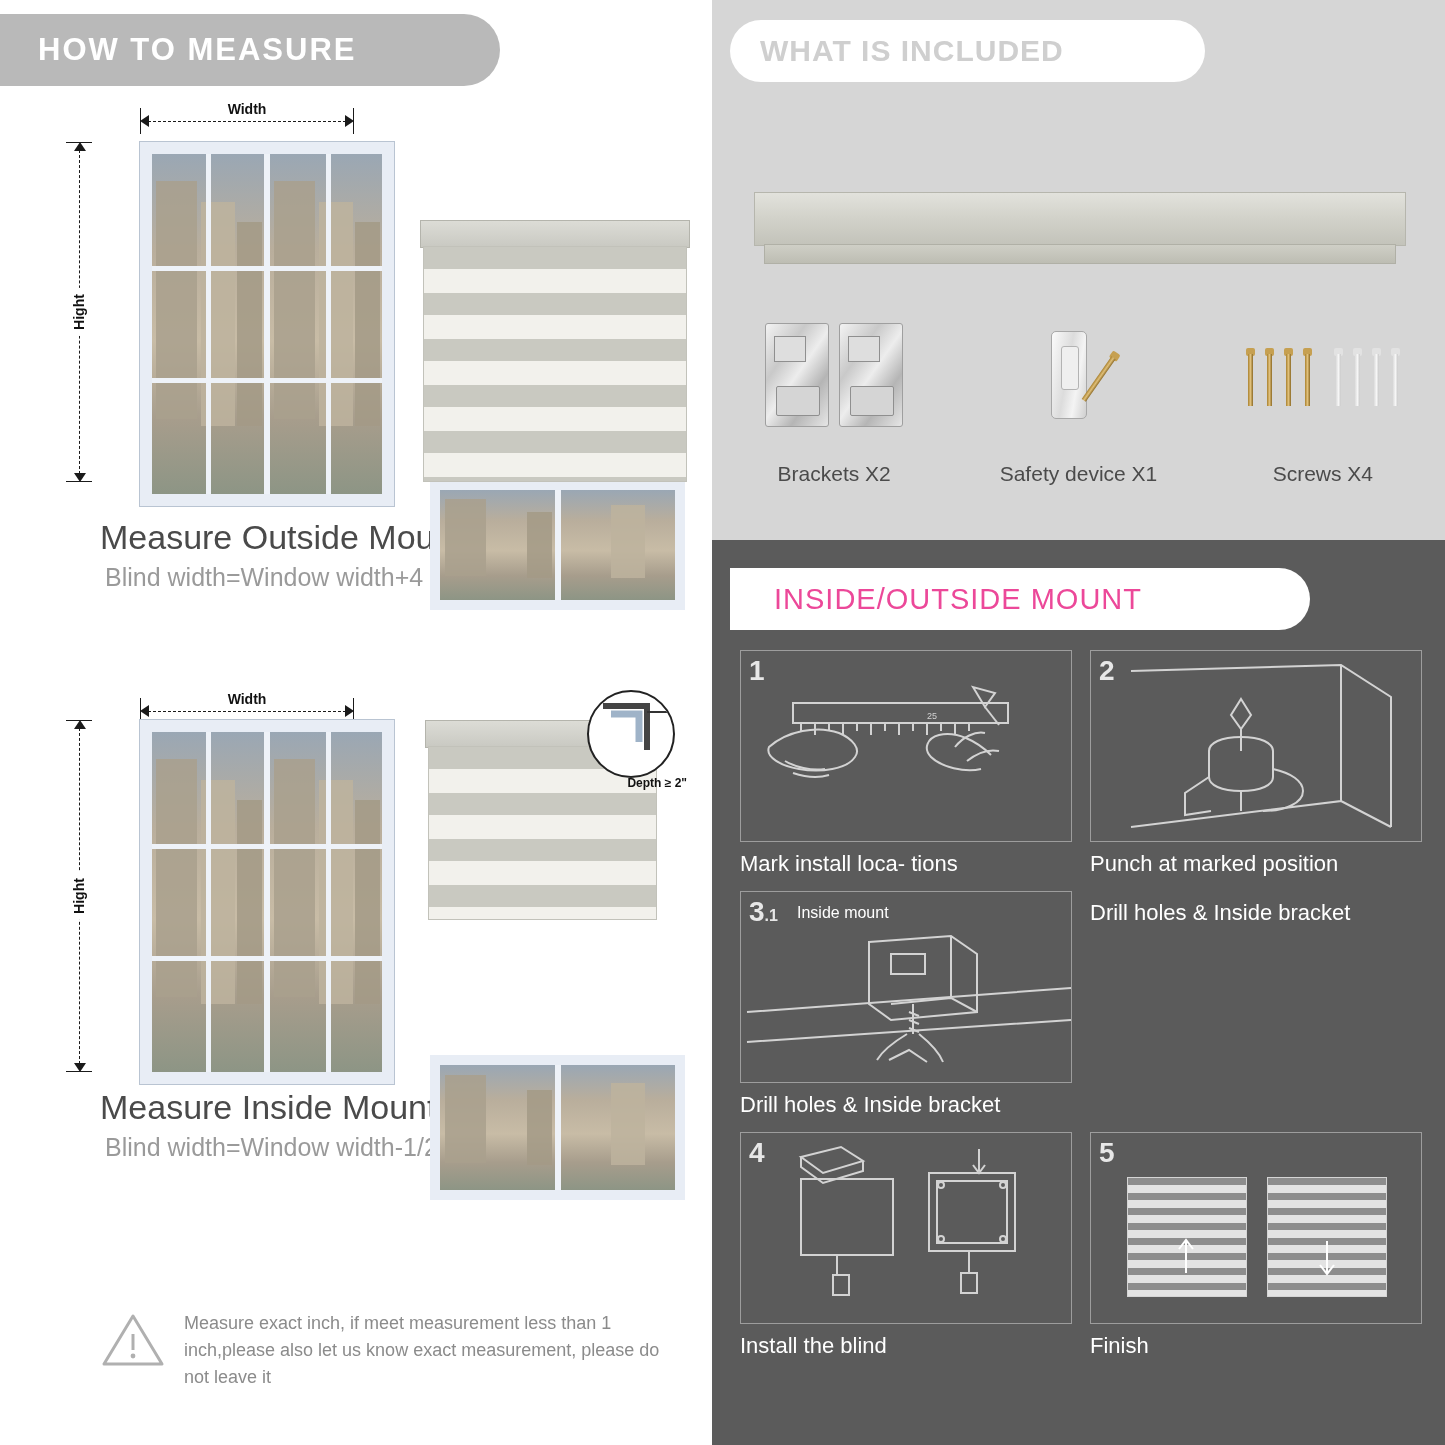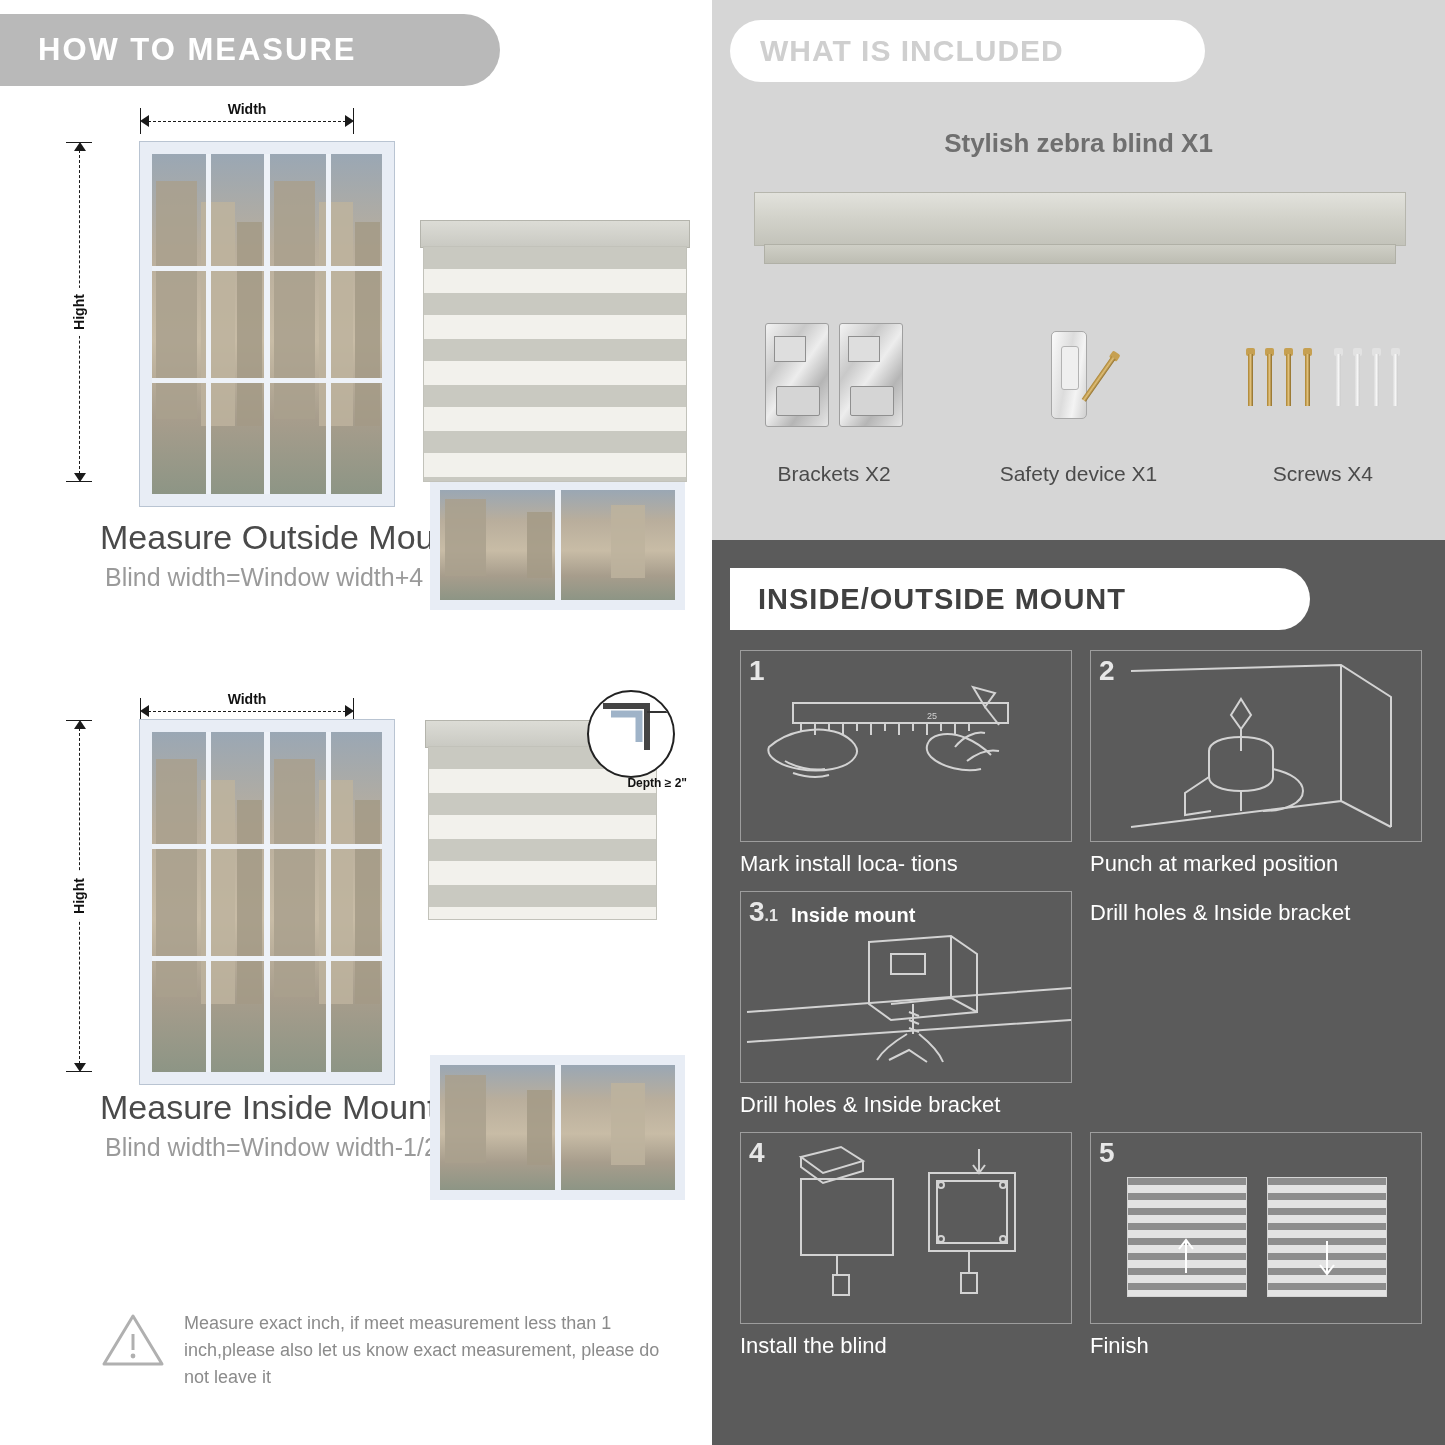--- a/index.html
+++ b/index.html
@@ -191,35 +191,35 @@
   .screw.plug .shank{background:linear-gradient(90deg,#dcdcdc,#f6f6f6,#c8c8c8);}
   .screw.plug .head{background:#e2e2e2;}
 
   .mount{
     position:absolute;left:0;top:540px;width:733px;height:905px;background:#5b5b5b;
   }
   .hdr-mount{
     position:absolute;left:18px;top:28px;width:580px;height:62px;background:#ffffff;
     border-radius:0 32px 32px 0;display:flex;align-items:center;
   }
-  .hdr-mount span{margin-left:28px;font-size:29px;font-weight:bold;color:#404040;letter-spacing:1px;}
+  .hdr-mount span{margin-left:44px;font-size:29px;font-weight:normal;color:#ec4899;letter-spacing:1px;}
   .steps{
     position:absolute;left:28px;top:110px;width:680px;
     display:grid;grid-template-columns:330px 330px;column-gap:20px;row-gap:14px;
   }
   .step{width:330px;}
   .step-box{
     position:relative;width:330px;height:190px;border:1px solid #9d9d9d;background:#5b5b5b;overflow:hidden;
   }
   .step-num{
     position:absolute;left:8px;top:4px;font-size:28px;color:#e7e7e7;font-weight:bold;z-index:3;
   }
   .step-num .sub{font-size:16px;}
   .step-sub{
-    position:absolute;left:50px;top:12px;font-size:20px;color:#ffffff;font-weight:bold;z-index:3;
+    position:absolute;left:56px;top:12px;font-size:16px;color:#ffffff;font-weight:normal;z-index:3;
   }
   .step-cap{
     margin-top:9px;font-size:22px;color:#ffffff;
   }
   .sketch{position:absolute;inset:0;}
   .blind-mini{
     position:absolute;border:1px solid #d5d5d5;
     background:repeating-linear-gradient(180deg,#8d8d8d 0 7px,#e3e3e3 7px 15px);
   }
 </style>
@@ -407,21 +407,20 @@
     </div>
   </div>
 
   <div class="right">
 
     <div class="included">
       <div class="hdr-inc">
         <span>WHAT IS INCLUDED</span>
       </div>
 
-      <div class="inc-title">Stylish zebra blind X1</div>
 
       <div class="inc-blind">
         <div class="bar"></div>
         <div class="bar2"></div>
       </div>
 
       <div class="parts">
         <div class="part">
           <div class="part-art">
             <div class="bracket"></div>

